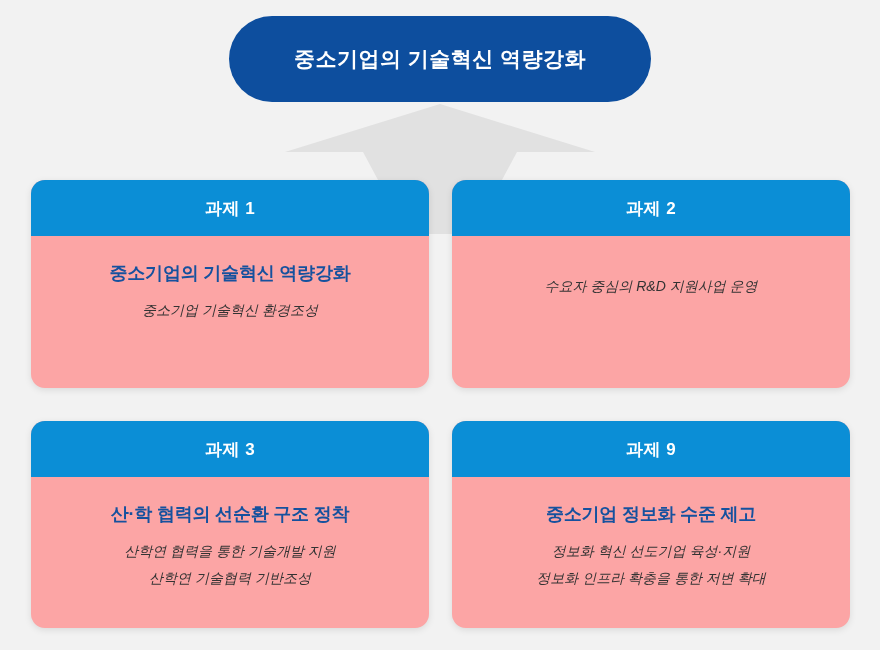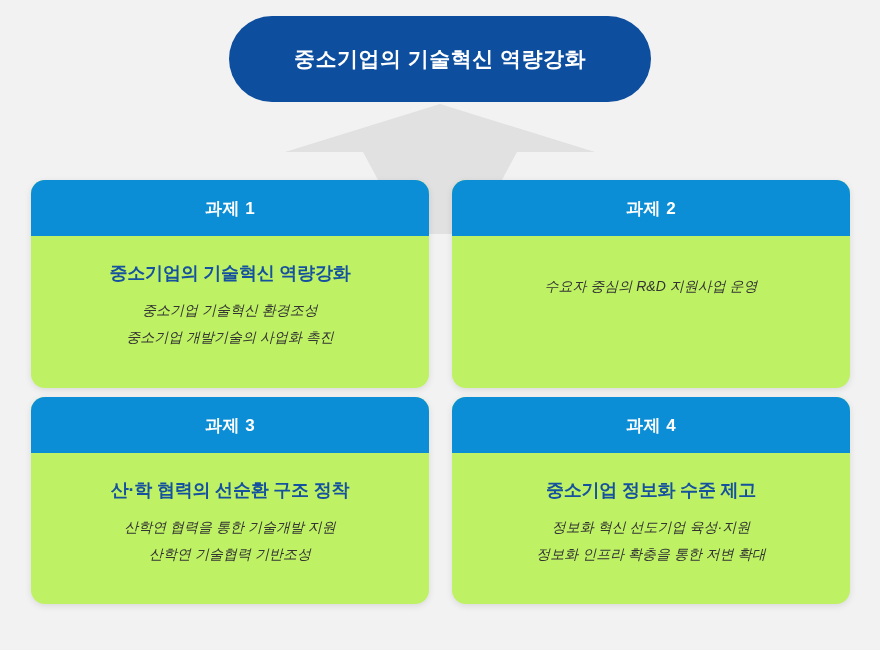--- a/index.html
+++ b/index.html
@@ -48,28 +48,28 @@
     top: 104px;
     width: 310px;
     height: 130px;
     z-index: 1;
   }
 
   
   .card {
     position: absolute;
     width: 398px;
-    background: #bef264;
+    background: #fca5a5;
     border-radius: 14px;
     box-shadow: 0 2px 7px rgba(0,0,0,0.10);
     overflow: hidden;
     z-index: 2;
   }
   .card-r1 { top: 180px; height: 208px; }
-  .card-r2 { top: 397px; height: 207px; }
+  .card-r2 { top: 421px; height: 207px; }
   .card-c1 { left: 31px; }
   .card-c2 { left: 452px; }
 
   .card-header {
     height: 56px;
     background: #0b8ed6;
     display: flex;
     align-items: center;
     justify-content: center;
   }
@@ -123,21 +123,20 @@
   </svg>
 
   <div class="card card-r1 card-c1">
     <div class="card-header">
       <span class="card-header-label">과제 1</span>
     </div>
     <div class="card-body">
       <div class="card-title">중소기업의 기술혁신 역량강화</div>
       <div class="card-lines">
         <div class="card-line">중소기업 기술혁신 환경조성</div>
-        <div class="card-line">중소기업 개발기술의 사업화 촉진</div>
       </div>
     </div>
   </div>
 
   <div class="card card-r1 card-c2">
     <div class="card-header">
       <span class="card-header-label">과제 2</span>
     </div>
     <div class="card-body">
       <div class="card-lines">
@@ -154,21 +153,21 @@
       <div class="card-title">산·학 협력의 선순환 구조 정착</div>
       <div class="card-lines">
         <div class="card-line">산학연 협력을 통한 기술개발 지원</div>
         <div class="card-line">산학연 기술협력 기반조성</div>
       </div>
     </div>
   </div>
 
   <div class="card card-r2 card-c2">
     <div class="card-header">
-      <span class="card-header-label">과제 4</span>
+      <span class="card-header-label">과제 9</span>
     </div>
     <div class="card-body">
       <div class="card-title">중소기업 정보화 수준 제고</div>
       <div class="card-lines">
         <div class="card-line">정보화 혁신 선도기업 육성·지원</div>
         <div class="card-line">정보화 인프라 확충을 통한 저변 확대</div>
       </div>
     </div>
   </div>
 

